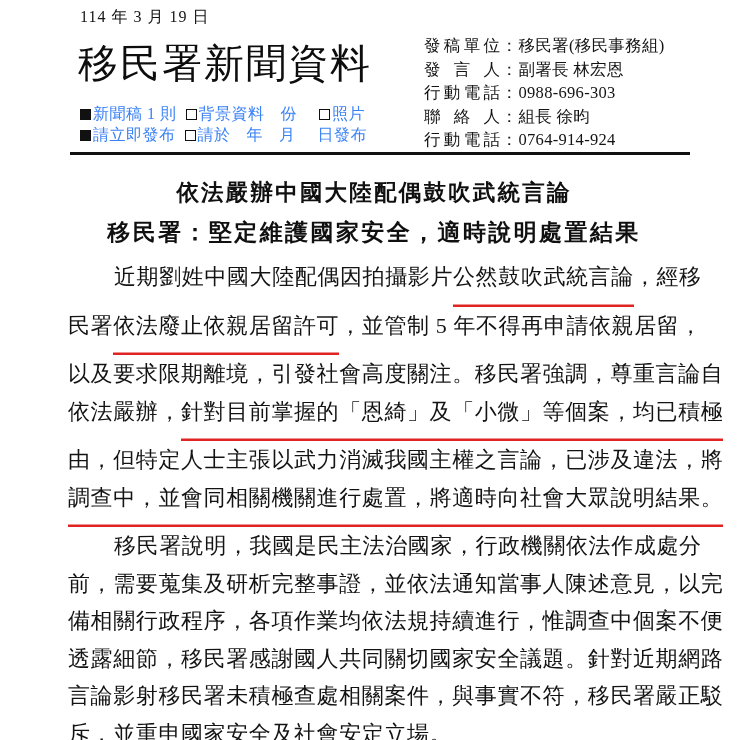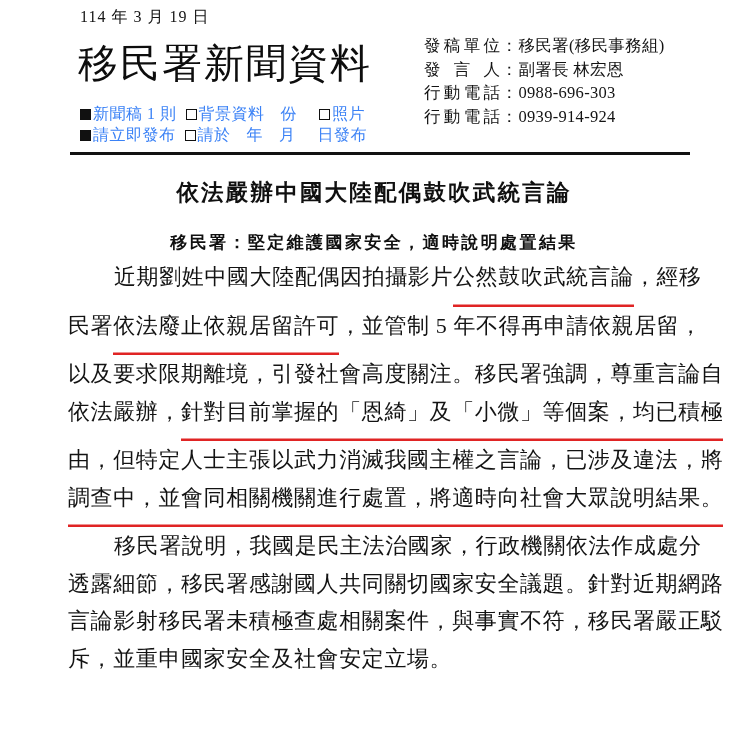--- a/index.html
+++ b/index.html
@@ -121,23 +121,23 @@
     display: block;
     font-size: 22.5px;
     font-weight: bold;
     letter-spacing: 2.2px;
     line-height: 34px;
     color: #101010;
     white-space: nowrap;
     padding-left: 8px;
   }
   .title-line.second {
-    font-size: 17px;
+    font-size: 23px;
     letter-spacing: 2.4px;
-    margin-top: 16px;
+    margin-top: 6px;
   }
 
   
   .body-text {
     position: absolute;
     left: 68px;
     top: 258px;
     width: 610px;
   }
 
@@ -185,21 +185,24 @@
       <span class="meta-row">
         <span class="meta-label">發稿單位</span><span class="meta-colon">：</span><span class="meta-val">移民署(移民事務組)</span>
       </span>
       <span class="meta-row">
         <span class="meta-label">發言人</span><span class="meta-colon">：</span><span class="meta-val">副署長 林宏恩</span>
       </span>
       <span class="meta-row">
         <span class="meta-label">行動電話</span><span class="meta-colon">：</span><span class="meta-val">0988-696-303</span>
       </span>
       <span class="meta-row">
-        <span class="meta-label">行動電話</span><span class="meta-colon">：</span><span class="meta-val">0939-914-924</span>
+        <span class="meta-label">聯絡人</span><span class="meta-colon">：</span><span class="meta-val">組長 徐昀</span>
+      </span>
+      <span class="meta-row">
+        <span class="meta-label">行動電話</span><span class="meta-colon">：</span><span class="meta-val">0764-914-924</span>
       </span>
     </div>
 
     <div class="rule"></div>
   </div>
 
   <div class="titles">
     <span class="title-line">依法嚴辦中國大陸配偶鼓吹武統言論</span>
     <span class="title-line second">移民署：堅定維護國家安全，適時說明處置結果</span>
   </div>
@@ -210,20 +213,22 @@
       <span class="tline"><span class="indent"></span><span>近期劉姓中國大陸配偶因拍攝影片</span><span class="uline">公然鼓吹武統言論</span><span>，經移</span></span>
       <span class="tline"><span>民署</span><span class="uline">依法廢止依親居留許可</span><span>，並管制 5 年不得再申請依親居留，</span></span>
       <span class="tline">以及要求限期離境，引發社會高度關注。移民署強調，尊重言論自</span>
       <span class="tline"><span>依法嚴辦，</span><span class="uline">針對目前掌握的「恩綺」及「小微」等個案，均已積極</span></span>
       <span class="tline">由，但特定人士主張以武力消滅我國主權之言論，已涉及違法，將</span>
       <span class="tline"><span class="uline">調查中，並會同相關機關進行處置，將適時向社會大眾說明結果。</span></span>
     </div>
 
     <div class="para p2">
       <span class="tline"><span class="indent"></span><span>移民署說明，我國是民主法治國家，行政機關依法作成處分</span></span>
+      <span class="tline">前，需要蒐集及研析完整事證，並依法通知當事人陳述意見，以完</span>
+      <span class="tline">備相關行政程序，各項作業均依法規持續進行，惟調查中個案不便</span>
       <span class="tline">透露細節，移民署感謝國人共同關切國家安全議題。針對近期網路</span>
       <span class="tline">言論影射移民署未積極查處相關案件，與事實不符，移民署嚴正駁</span>
       <span class="tline">斥，並重申國家安全及社會安定立場。</span>
     </div>
 
   </div>
 
 </div>
 
 </body></html>

